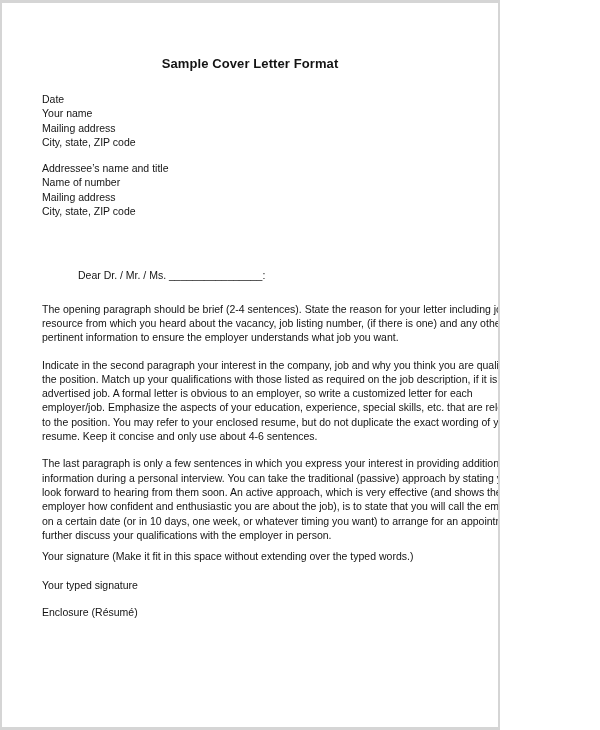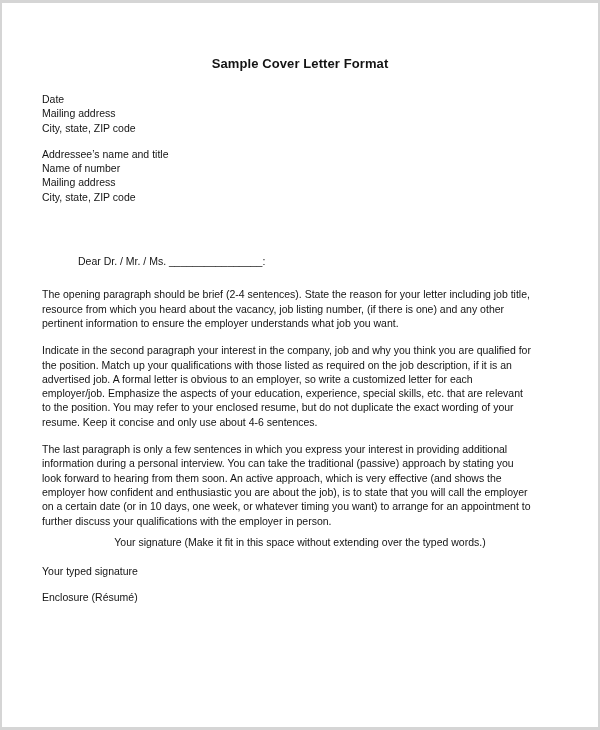--- a/index.html
+++ b/index.html
@@ -1,17 +1,17 @@
 <!DOCTYPE html>
 <html><head>
 <meta charset="utf-8">
 <style>
   html, body { margin: 0; padding: 0; background: #ffffff; }
   .page {
-    width: 600px;
+    width: 500px;
     height: 730px;
     box-sizing: border-box;
     background: #ffffff;
     border: 3px solid #d5d5d5;
     border-left-width: 2px;
     border-right-width: 2px;
     padding: 52px 40px 0 40px;
     overflow: hidden;
     font-family: "Liberation Sans", sans-serif;
     color: #141414;
@@ -26,33 +26,34 @@
     margin: 0 0 20px 0;
     letter-spacing: 0.1px;
   }
   .addr-line { white-space: pre; }
   .addr-block { margin: 0 0 12px 0; }
   .addr-block.recipient { margin-bottom: 50px; }
   .salutation { margin: 0 0 19px 0; white-space: pre; padding-left: 36px; }
   .para { margin: 0 0 13px 0; white-space: pre; }
   .para.last { margin-bottom: 7px; }
   .signoff { margin: 0 0 16px 0; white-space: pre; }
-  .sig-note { margin: 0 0 15px 0; white-space: pre; text-align: center; }
+  .sig-note { margin: 0 0 15px 0; white-space: pre; }
   .typed-sig { margin: 0 0 12px 0; white-space: pre; }
   .enclosure { margin: 0; white-space: pre; }
 </style>
 </head>
 <body>
 
 <div class="page">
 
   <div class="doc-title">Sample Cover Letter Format</div>
 
   <div class="addr-block sender">
     <div class="addr-line">Date</div>
+    <div class="addr-line">Your name</div>
     <div class="addr-line">Mailing address</div>
     <div class="addr-line">City, state, ZIP code</div>
   </div>
 
   <div class="addr-block recipient">
     <div class="addr-line">Addressee’s name and title</div>
     <div class="addr-line">Name of number</div>
     <div class="addr-line">Mailing address</div>
     <div class="addr-line">City, state, ZIP code</div>
   </div>

